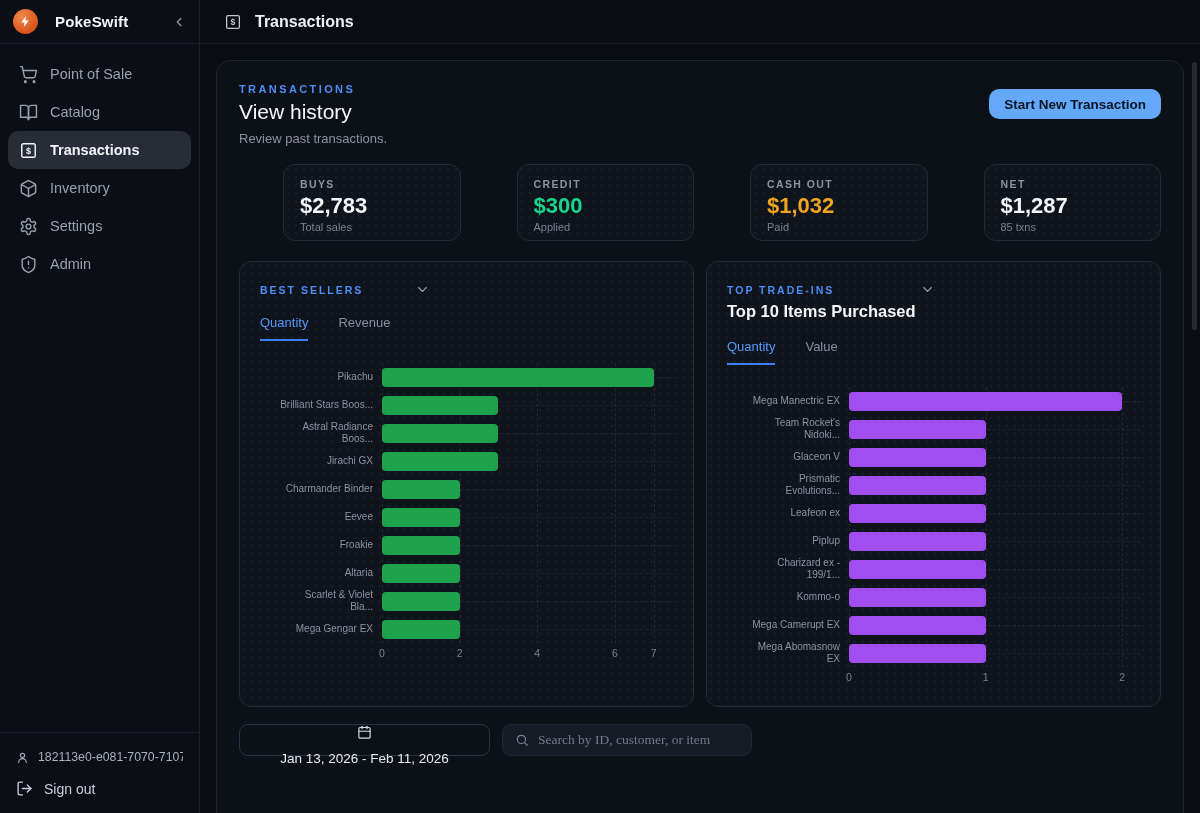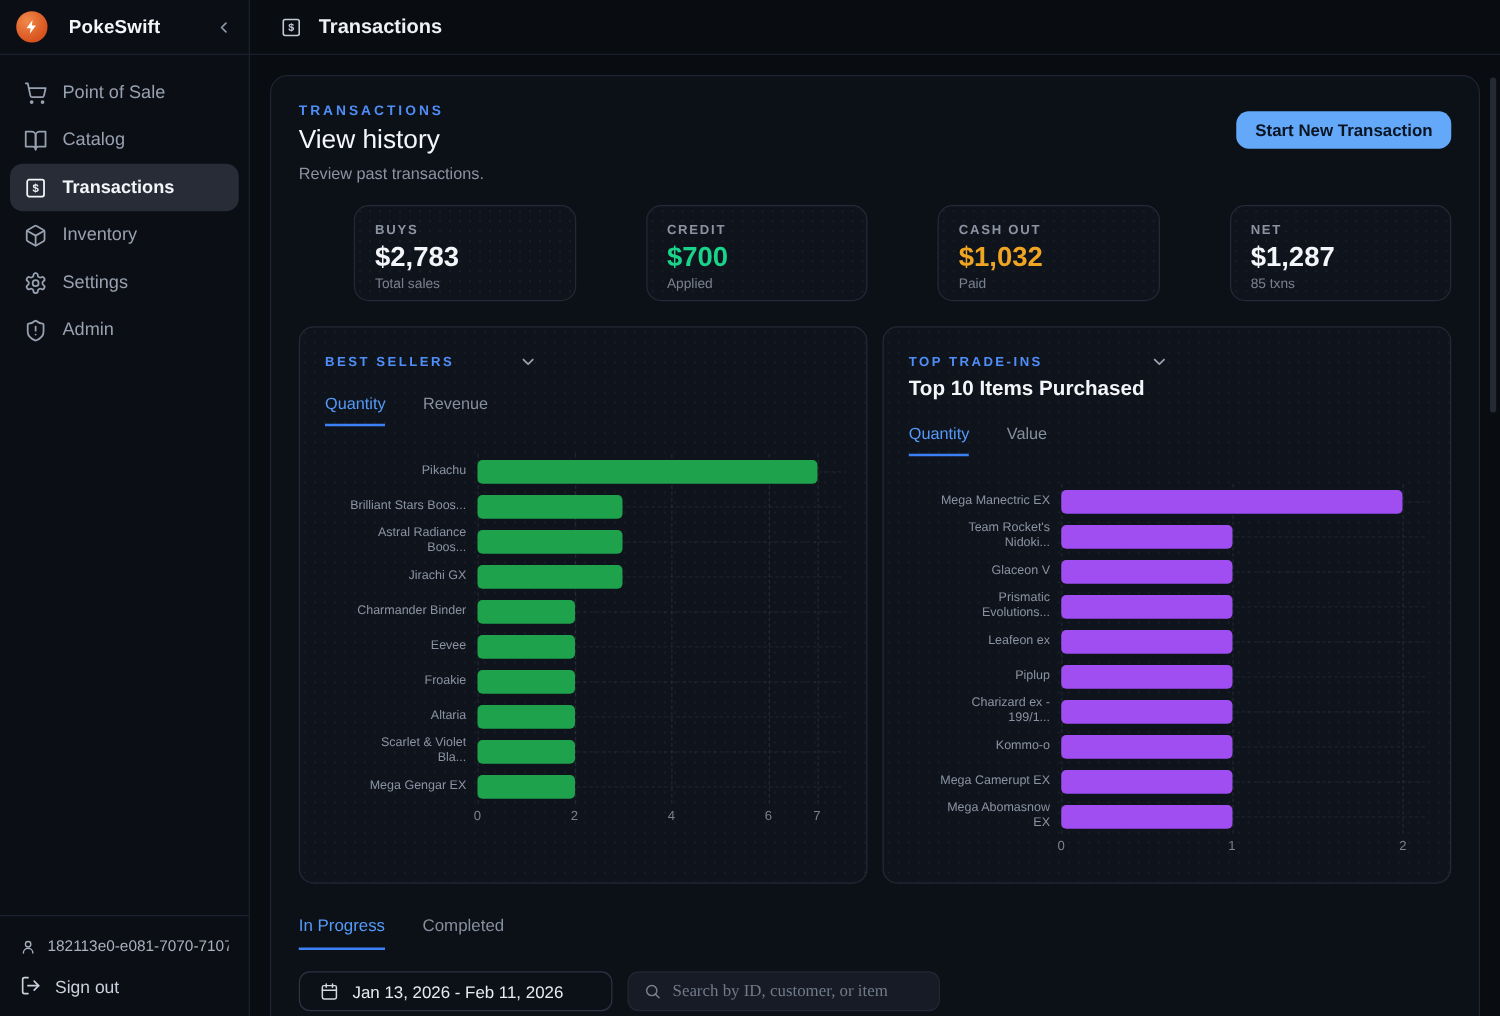--- a/index.html
+++ b/index.html
@@ -67,21 +67,21 @@
   .prow-track { flex:1; position:relative; height:100%; display:flex; align-items:center; }
   .prow-track::before { content:""; position:absolute; left:0; right:0; top:50%; border-top:1px dashed rgba(148,163,184,0.10); }
   .pbar { height:19px; border-radius:4px; position:relative; z-index:1; }
   .axis { margin-left:122px; position:relative; height:16px; margin-top:2px; }
   .atick { position:absolute; transform:translateX(-50%); top:2px; font-size:10.5px; color:#78818f; }
 
   .list-tabs { display:flex; gap:30px; margin-top:26px; }
   .list-tabs .tab { font-size:13.5px; padding-bottom:10px; }
 
   .controls { display:flex; gap:12px; margin-top:17px; align-items:center; }
-  .date-btn { display:flex; align-items:center; gap:11px; height:32px; padding:0 16px; border:1px solid #2b3342; border-radius:9px; color:#e8ebf0; font-size:13.5px; background:#0c1017; cursor:pointer; width:251px; }
+  .date-btn { display:flex; align-items:center; gap:11px; height:32px; padding:0 16px; border:1px solid #2b3342; border-radius:9px; color:#e8ebf0; font-size:13.5px; background:#0c1017; cursor:pointer; width:251px;flex-direction:column; }
   .date-btn .ic { color:#d5dae2; display:flex; }
   .search-box { display:flex; align-items:center; gap:9px; height:32px; padding:0 12px; background:#161b25; border:1px solid #212835; border-radius:9px; width:250px; }
   .search-box .ic { color:#79828f; display:flex; }
   .search-box input { background:transparent; border:none; outline:none; color:#d7dce4; font-size:13.5px; width:100%; font-family:Liberation Serif, serif; }
   .search-box input::placeholder { color:#717a89; }
 
   .scrollbar { position:absolute; right:3px; top:62px; width:5px; height:268px; background:#242a34; border-radius:3px; }
 </style>
 </head>
 <body>
@@ -208,21 +208,21 @@
       </div>
 
       <div class="stats">
         <div class="stat-card dotted">
           <div class="stat-label">BUYS</div>
           <div class="stat-value" style="color: rgb(243, 245, 248);">$2,783</div>
           <div class="stat-sub">Total sales</div>
         </div>
         <div class="stat-card dotted">
           <div class="stat-label">CREDIT</div>
-          <div class="stat-value" style="color: rgb(25, 212, 138);">$700</div>
+          <div class="stat-value" style="color: rgb(25, 212, 138);">$300</div>
           <div class="stat-sub">Applied</div>
         </div>
         <div class="stat-card dotted">
           <div class="stat-label">CASH OUT</div>
           <div class="stat-value" style="color: rgb(240, 165, 34);">$1,032</div>
           <div class="stat-sub">Paid</div>
         </div>
         <div class="stat-card dotted">
           <div class="stat-label">NET</div>
           <div class="stat-value" style="color: rgb(243, 245, 248);">$1,287</div>
@@ -410,24 +410,20 @@
               </div>
               <div class="axis">
                 <span class="atick" style="left: 0%;">0</span>
                 <span class="atick" style="left: 46.9484%;">1</span>
                 <span class="atick" style="left: 93.8967%;">2</span>
               </div>
             </div>
         </div>
       </div>
 
-      <div class="list-tabs">
-        <span class="tab active">In Progress</span>
-        <span class="tab">Completed</span>
-      </div>
 
       <div class="controls">
         <div class="date-btn">
           <span class="ic">
             <svg width="15" height="15" viewBox="0 0 24 24" fill="none" stroke="currentColor" stroke-width="1.9" stroke-linecap="round" stroke-linejoin="round">
                 <rect x="3" y="4" width="18" height="17" rx="2"></rect>
                 <line x1="16" y1="2" x2="16" y2="6"></line>
                 <line x1="8" y1="2" x2="8" y2="6"></line>
                 <line x1="3" y1="10" x2="21" y2="10"></line>
               </svg>

